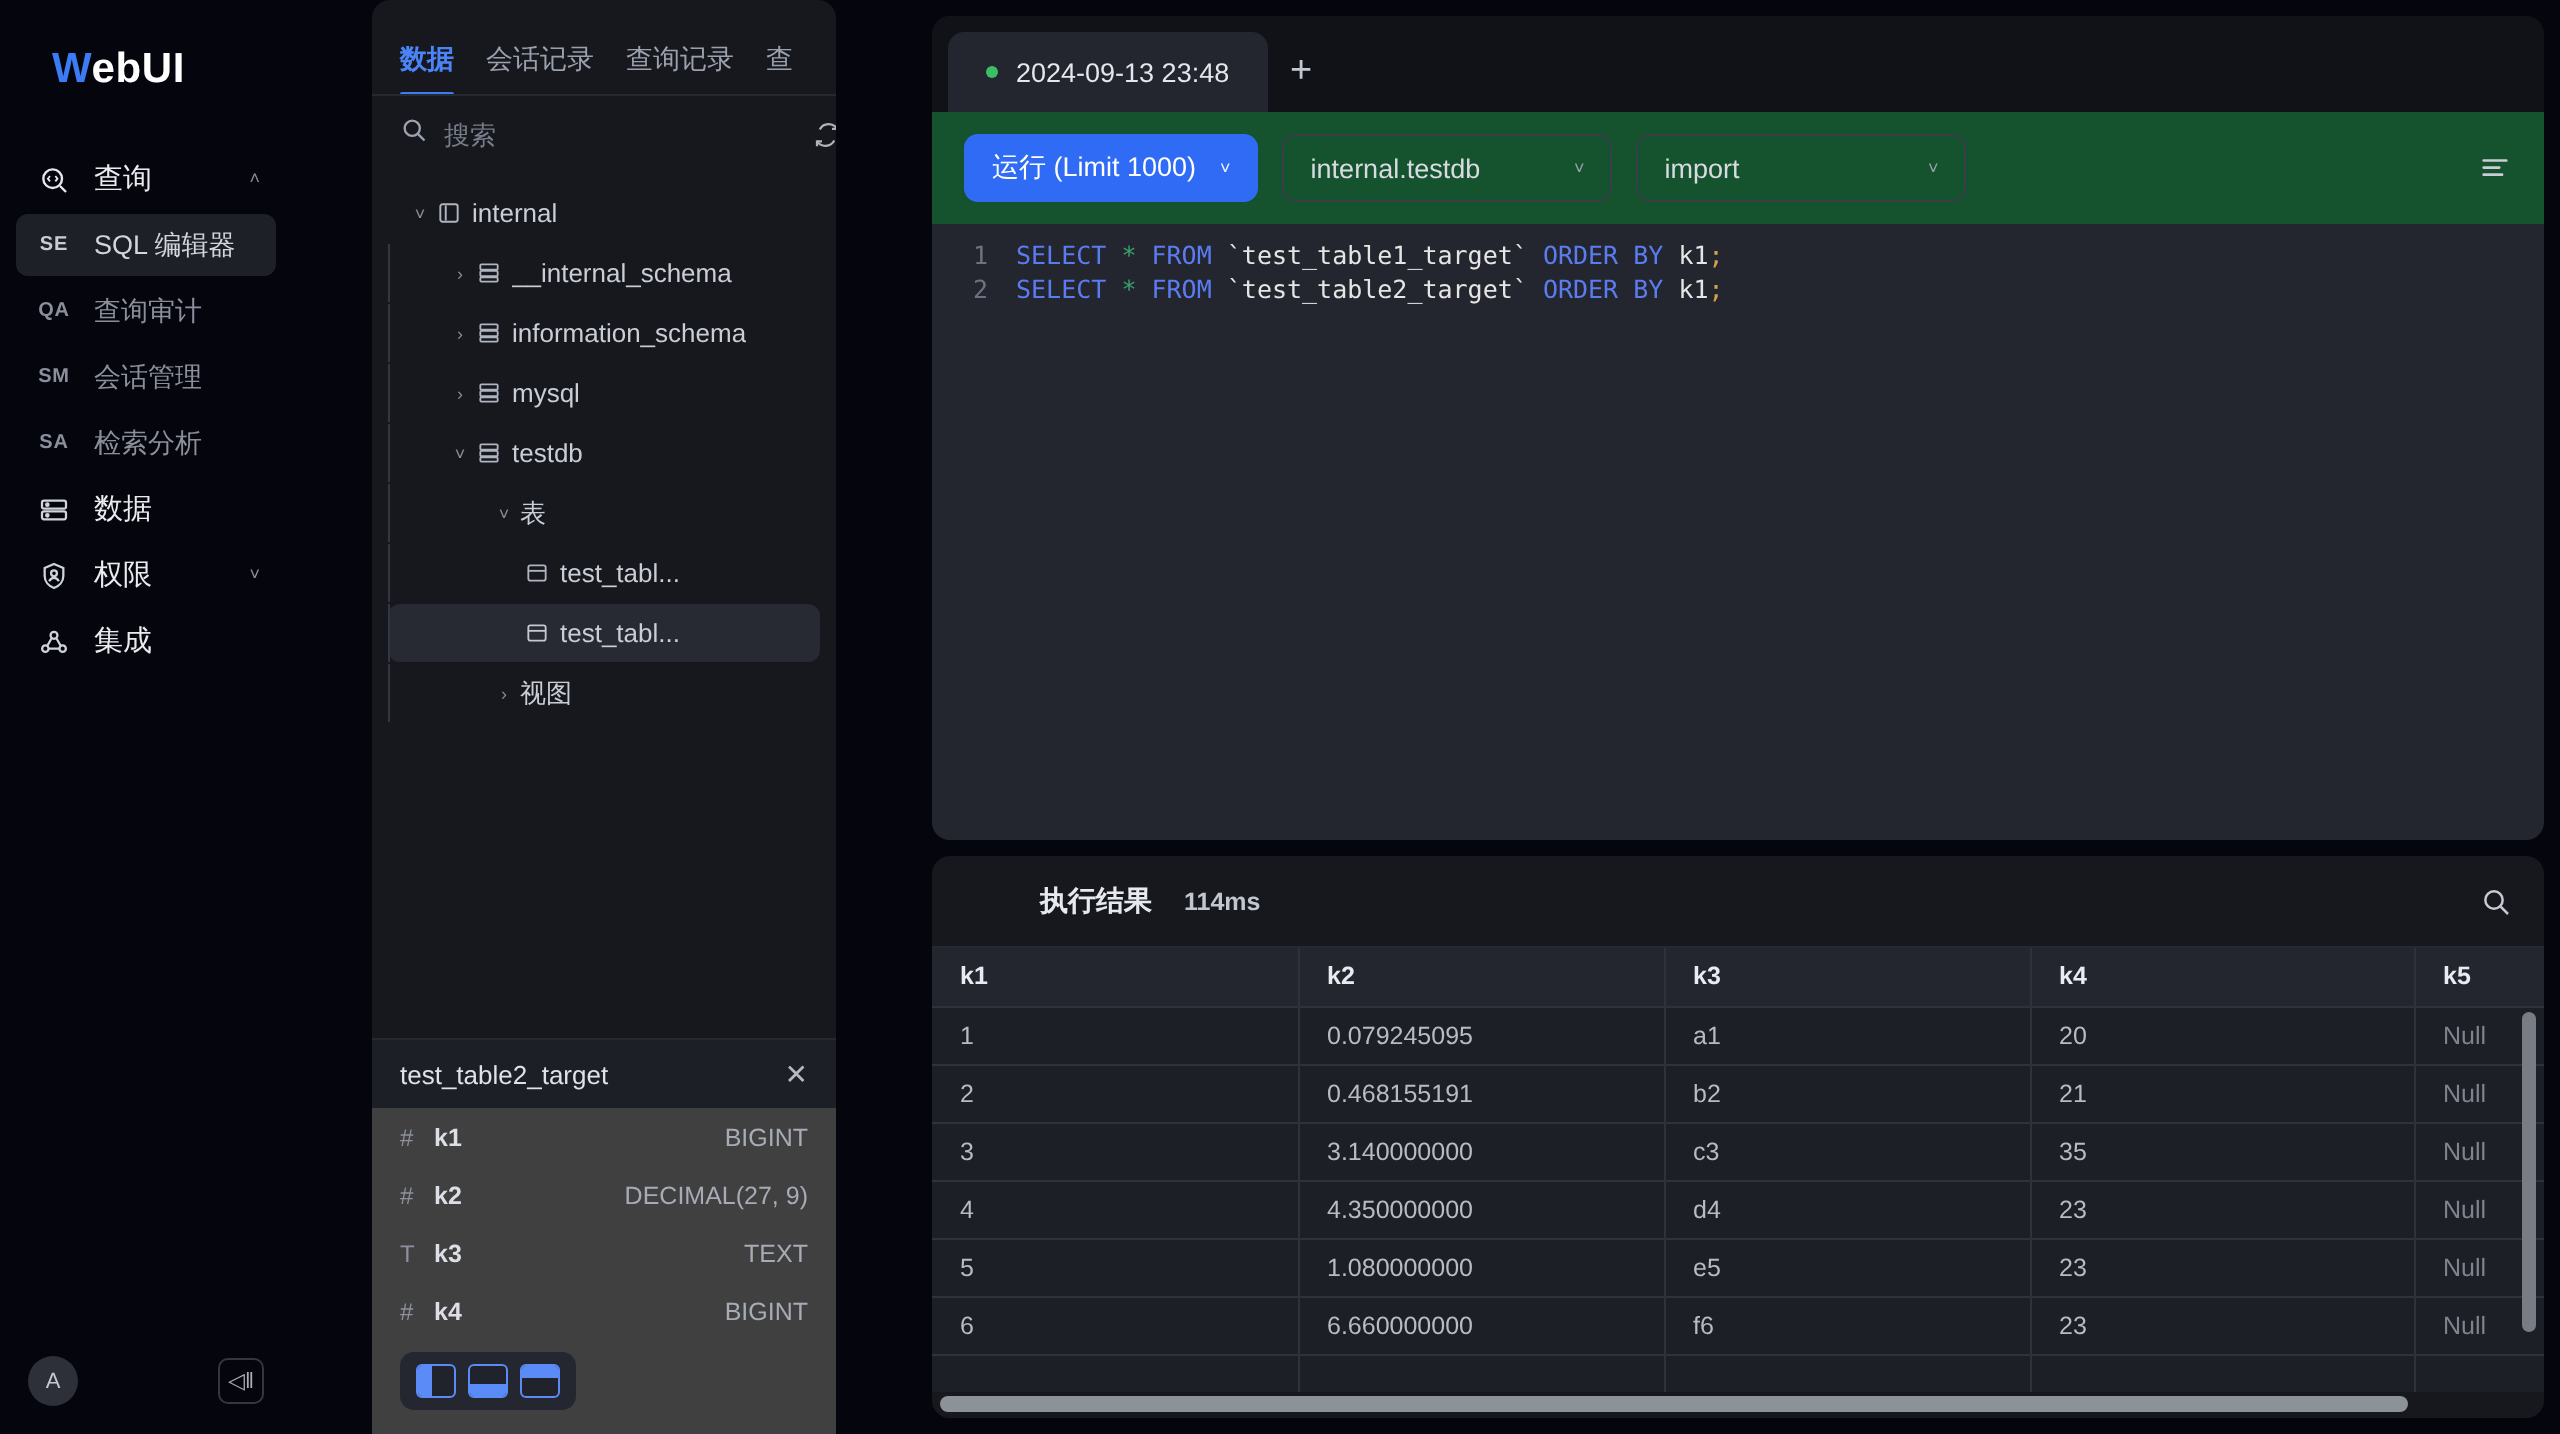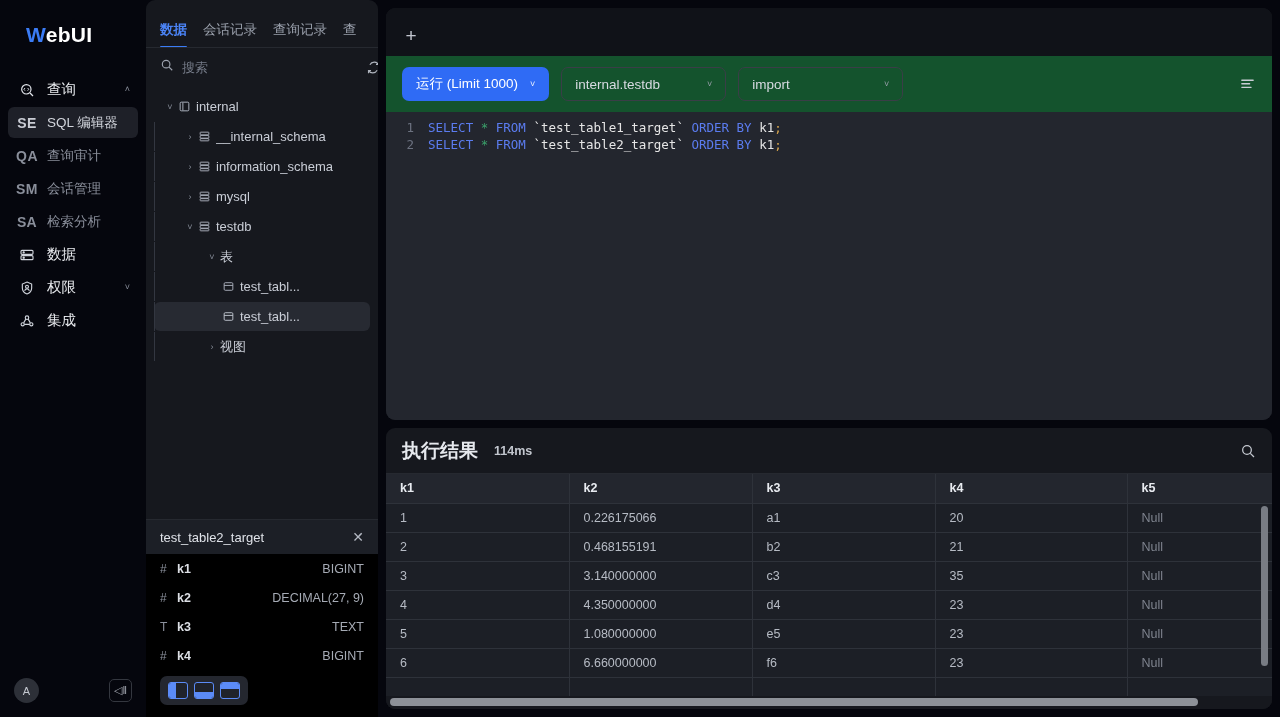--- a/index.html
+++ b/index.html
@@ -2,21 +2,21 @@
 <html><head>
 <meta charset="utf-8">
 <style>
   * { box-sizing: border-box; margin: 0; padding: 0; }
   html, body {
     width: 1280px; height: 717px;
     background: #05060d;
     font-family: "Liberation Sans", sans-serif;
     overflow: hidden;
   }
-  .app { display: flex; width: 1280px; height: 717px; position: relative; }
+  .app { display: flex; width: 1280px; height: 717px; position: relative; gap: 40px; }
 
   
   .sidebar {
     width: 146px; height: 717px;
     background: #05060d;
     display: flex; flex-direction: column;
     flex-shrink: 0;
     position: relative;
   }
   .brand {
@@ -38,21 +38,21 @@
   }
   .nav-item.group { color: #e9ebef; font-size: 14.5px; }
   .nav-item.active { background: #1e2028; }
   .nav-item.dim { color: #8a8f9b; }
   .nav-ico {
     width: 22px; display: flex; align-items: center; justify-content: center;
     margin-right: 9px; flex-shrink: 0;
   }
   .nav-abbr {
     width: 22px; margin-right: 9px; flex-shrink: 0;
-    font-size: 14px; letter-spacing: .4px;
+    font-size: 10px; letter-spacing: .4px;
     color: #8a8f9b; text-align: center; font-weight: bold;
   }
   .nav-item.active .nav-abbr { color: #c9ccd4; }
   .chev { margin-left: auto; color: #8a8f9b; font-size: 9px; line-height: 1; }
   .sb-bottom {
     position: absolute; bottom: 14px; left: 0; width: 146px;
     display: flex; align-items: center; padding: 0 14px;
   }
   .avatar {
     width: 25px; height: 25px; border-radius: 50%;
@@ -120,21 +120,21 @@
   .tnode .tlabel { white-space: nowrap; overflow: hidden; text-overflow: ellipsis; }
   .guide { position: relative; }
   .guide::before {
     content: ''; position: absolute; left: 0; top: 0; bottom: 0;
     width: 1px; background: #333741;
   }
 
   
   .col-card {
     border-top: 1px solid #262930;
-    background: #000000;
+    background: #404040;
     flex-shrink: 0;
   }
   .col-head {
     display: flex; align-items: center;
     height: 34px; padding: 0 14px;
     background: #1c1f26;
   }
   .col-head-title { font-size: 13px; color: #dfe2e8; }
   .col-close { margin-left: auto; color: #b4b9c3; cursor: pointer; font-size: 14px; line-height: 1; }
   .col-row {
@@ -232,21 +232,21 @@
   .results-card {
     background: #16181e; border-radius: 9px;
     flex: 1; display: flex; flex-direction: column;
     overflow: hidden; min-height: 0;
   }
   .res-head {
     display: flex; align-items: center;
     height: 46px; padding: 0 16px; flex-shrink: 0;
     border-bottom: 1px solid #262930;
   }
-  .res-title { font-size: 19px; color: #e6e9ee; font-weight: 600; }
+  .res-title { font-size: 14px; color: #e6e9ee; font-weight: 600; margin-left: 38px; }
   .res-time { font-size: 12.5px; color: #c2c6ce; margin-left: 16px; font-weight: 600; }
   .res-search { margin-left: auto; cursor: pointer; display: flex; color: #c5c9d1; }
   .grid-wrap { flex: 1; position: relative; overflow: hidden; min-height: 0; }
   table.grid { border-collapse: collapse; width: 1032px; table-layout: fixed; }
   table.grid th {
     background: #23262e; color: #e8ebf0;
     font-size: 12.5px; text-align: left; font-weight: 600;
     height: 29px; padding: 0 14px;
     border-right: 1px solid #2e323a;
     border-bottom: 1px solid #2e323a;
@@ -516,20 +516,24 @@
           </span>
       </div>
     </div>
   </section>
 
   <main class="main">
 
     <section class="editor-card">
 
       <div class="qtabs">
+        <div class="qtab">
+          <span class="dot"></span>
+          <span>2024-09-13 23:48</span>
+        </div>
         <div class="qtab-add">+</div>
       </div>
 
       <div class="qtoolbar">
         <div class="run-btn">
           <span>运行 (Limit 1000)</span>
           <span class="sep-chev">˅</span>
         </div>
 
         <div class="sel-box">
@@ -597,21 +601,21 @@
               <th>k1</th>
               <th>k2</th>
               <th>k3</th>
               <th>k4</th>
               <th>k5</th>
             </tr>
           </thead>
           <tbody>
             <tr>
               <td>1</td>
-              <td>0.226175066</td>
+              <td>0.079245095</td>
               <td>a1</td>
               <td>20</td>
               <td class="nullv">Null</td>
             </tr>
             <tr>
               <td>2</td>
               <td>0.468155191</td>
               <td>b2</td>
               <td>21</td>
               <td class="nullv">Null</td>

